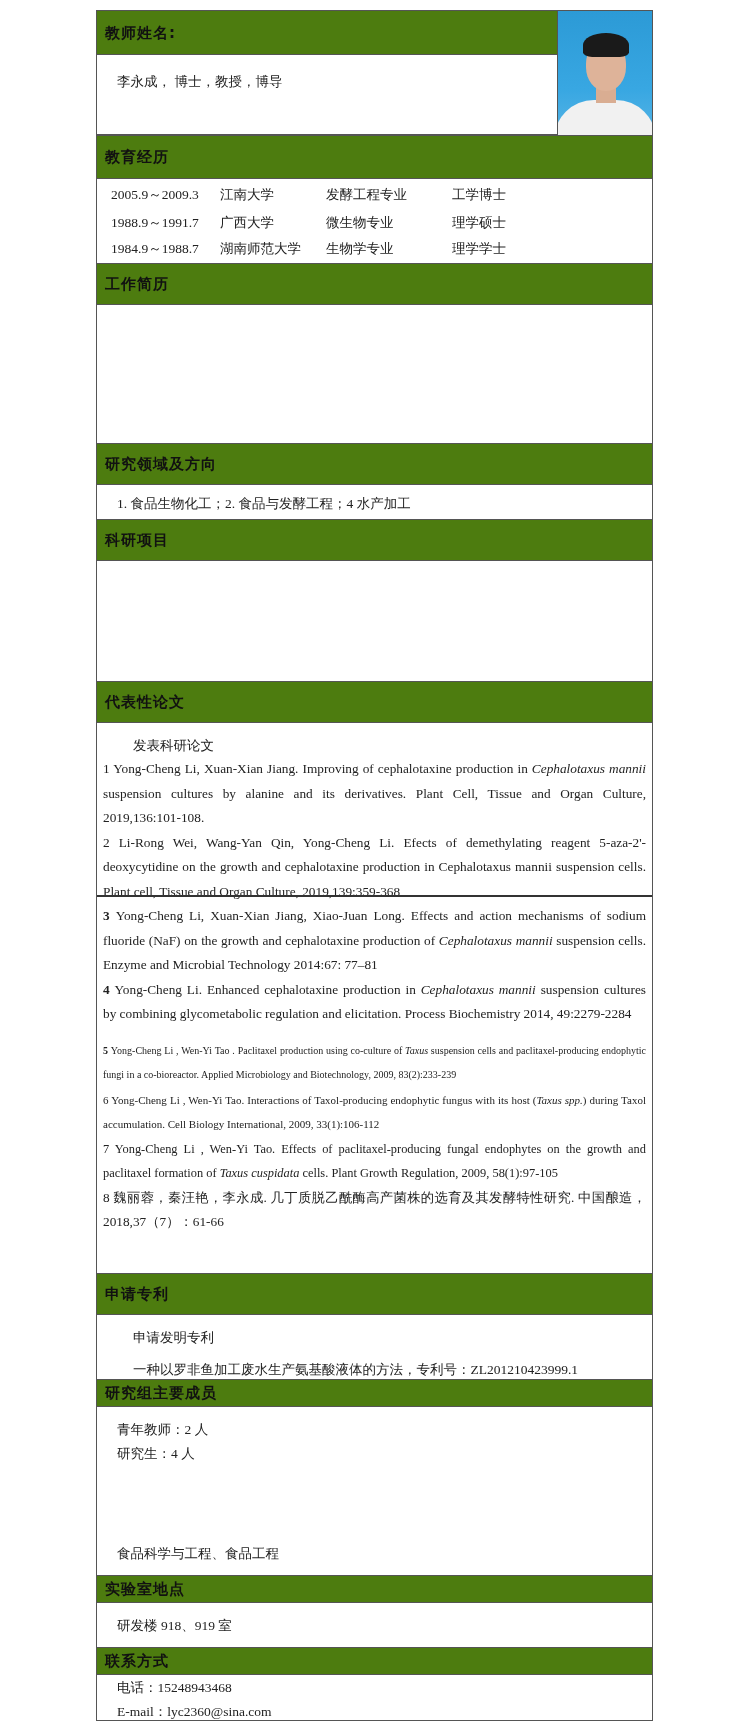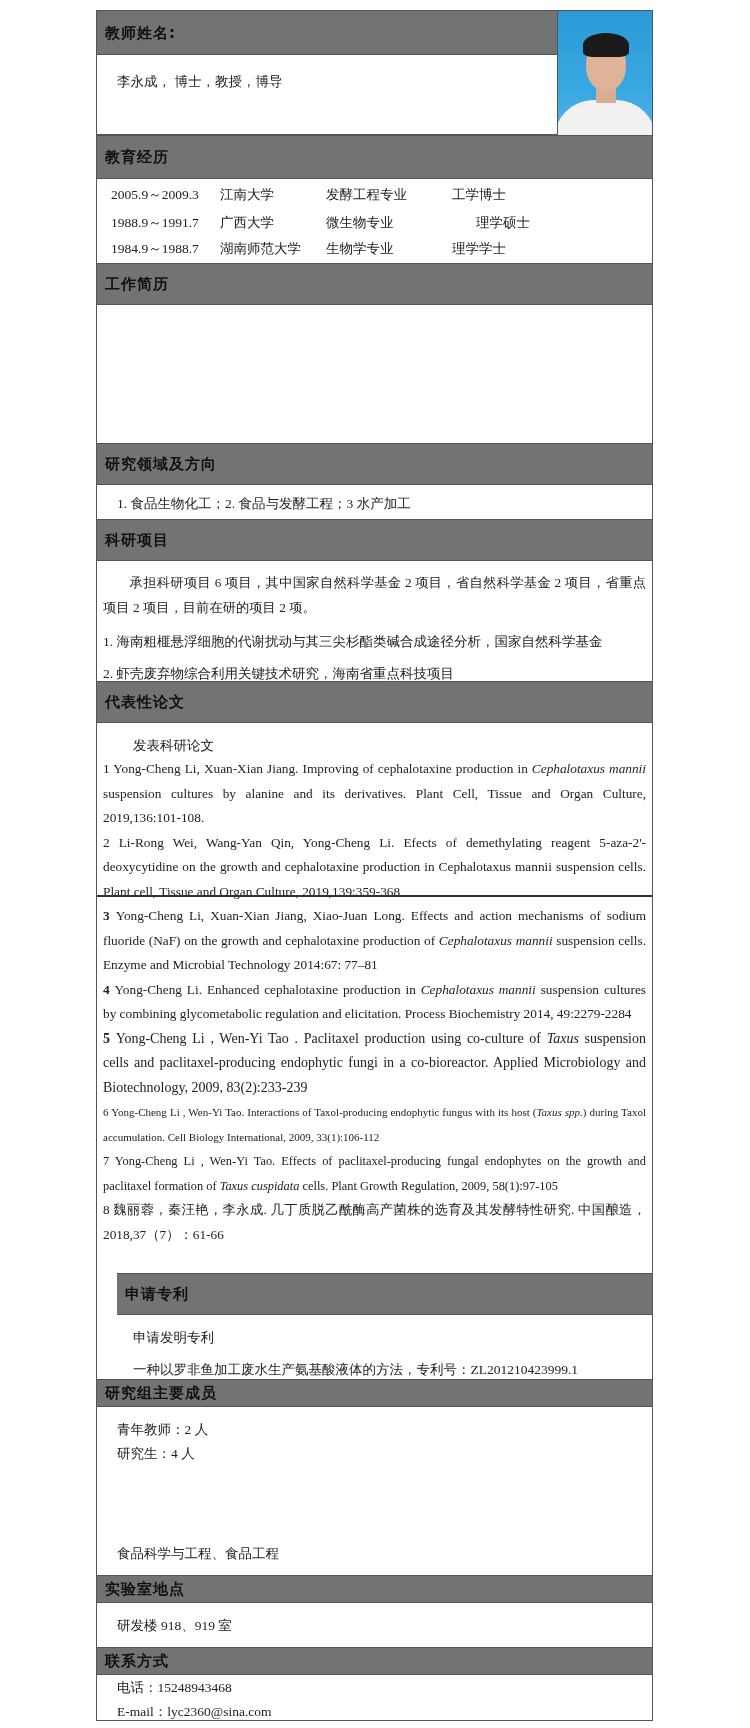--- a/index.html
+++ b/index.html
@@ -1,21 +1,21 @@
 <!DOCTYPE html>
 <html><head>
 <meta charset="utf-8">
 <style>
   html, body { margin:0; padding:0; background:#ffffff; }
   body { width:750px; height:1728px; position:relative; overflow:hidden;
          font-family:"Liberation Serif","DejaVu Serif",serif; color:#222; }
   .sheet { position:absolute; left:96px; top:10px; width:557px; height:1711px;
            border:1.5px solid #555; box-sizing:border-box; background:#fff; }
   .row { position:absolute; left:0; right:0; box-sizing:border-box; }
-  .hdr { background:#737373; border-top:1.5px solid #555; border-bottom:1.5px solid #555;padding-left:20px; }
+  .hdr { background:#4d7c0f; border-top:1.5px solid #555; border-bottom:1.5px solid #555;padding-left:20px; }
   .hdr span { position:absolute; left:8px; top:50%; transform:translateY(-50%);
               font-weight:bold; font-size:15px; letter-spacing:1px; color:#111;
               font-family:"DejaVu Sans","Liberation Sans",sans-serif; }
   .txt { position:absolute; font-size:13.5px; white-space:nowrap; color:#222; }
   .par { position:absolute; left:6px; right:6px; font-size:13.3px; line-height:24.5px;
          text-align:justify; color:#222; }
   .par p { margin:0; }
   .par i { font-style:italic; }
   .photo { position:absolute; left:557px; top:11px; width:95px; height:129px;
            background:linear-gradient(180deg,#2c9ad6 0%,#38a7e2 60%,#5ab6e6 100%); overflow:hidden; }
@@ -52,69 +52,62 @@
   </div>
   <div class="row" style="top:168px;height:74px;">
     <div class="txt" style="left:14px;top:7px;">2005.9～2009.3</div>
     <div class="txt" style="left:123px;top:7px;">江南大学</div>
     <div class="txt" style="left:229px;top:7px;">发酵工程专业</div>
     <div class="txt" style="left:355px;top:7px;">工学博士</div>
 
     <div class="txt" style="left:14px;top:35px;">1988.9～1991.7</div>
     <div class="txt" style="left:123px;top:35px;">广西大学</div>
     <div class="txt" style="left:229px;top:35px;">微生物专业</div>
-    <div class="txt" style="left:355px;top:35px;margin-left:24px;">理学硕士</div>
+    <div class="txt" style="left:355px;top:35px;">理学硕士</div>
 
     <div class="txt" style="left:14px;top:61px;">1984.9～1988.7</div>
     <div class="txt" style="left:123px;top:61px;">湖南师范大学</div>
     <div class="txt" style="left:229px;top:61px;">生物学专业</div>
     <div class="txt" style="left:355px;top:61px;">理学学士</div>
   </div>
 
   <div class="row hdr" style="top:252px;height:42px;">
     <span>工作简历</span>
   </div>
 
   <div class="row hdr" style="top:432px;height:42px;">
     <span>研究领域及方向</span>
   </div>
   <div class="row" style="top:474px;height:34px;">
-    <div class="txt" style="left:20px;top:10px;">1. 食品生物化工；2. 食品与发酵工程；3  水产加工</div>
+    <div class="txt" style="left:20px;top:10px;">1. 食品生物化工；2. 食品与发酵工程；4  水产加工</div>
   </div>
 
   <div class="row hdr" style="top:508px;height:42px;text-align:center;">
     <span>科研项目</span>
-  </div>
-  <div class="row" style="top:550px;height:120px;">
-    <div class="par" style="top:10px;text-indent:2em;">
-      <p>承担科研项目 6 项目，其中国家自然科学基金 2 项目，省自然科学基金 2 项目，省重点项目 2 项目，目前在研的项目 2 项。</p>
-    </div>
-    <div class="txt" style="left:6px;top:72px;">1. 海南粗榧悬浮细胞的代谢扰动与其三尖杉酯类碱合成途径分析，国家自然科学基金</div>
-    <div class="txt" style="left:6px;top:104px;">2. 虾壳废弃物综合利用关键技术研究，海南省重点科技项目</div>
   </div>
 
   <div class="row hdr" style="top:670px;height:42px;">
     <span>代表性论文</span>
   </div>
   <div class="row" style="top:712px;height:574px;">
     <div class="txt" style="left:36px;top:14px;text-align:center;">发表科研论文</div>
     <div id="paper-list" class="par" style="top:34px;">
         <p><span>1 </span><span>Yong-Cheng Li, Xuan-Xian Jiang. Improving of cephalotaxine production in </span><i>Cephalotaxus mannii</i><span> suspension cultures by alanine and its derivatives. Plant Cell, Tissue and Organ Culture, 2019,136:101-108.</span></p>
         <p><span>2 </span><span>Li-Rong Wei,  Wang-Yan Qin,  Yong-Cheng Li.  Efects  of demethylating  reagent 5-aza-2'-deoxycytidine on the growth and cephalotaxine production in Cephalotaxus mannii suspension cells. Plant cell, Tissue and Organ Culture, 2019,139:359-368</span></p>
         <p><span style="font-weight: bold;">3 </span><span>Yong-Cheng Li, Xuan-Xian Jiang, Xiao-Juan Long. Effects and action mechanisms of sodium fluoride (NaF) on the growth and cephalotaxine production of </span><i>Cephalotaxus mannii</i><span> suspension cells. Enzyme and Microbial Technology 2014:67: 77–81</span></p>
         <p><span style="font-weight: bold;">4 </span><span>Yong-Cheng Li. Enhanced cephalotaxine production in </span><i>Cephalotaxus mannii</i><span> suspension cultures by combining glycometabolic regulation and elicitation. Process Biochemistry 2014, 49:2279-2284</span></p>
-        <p style="font-size: 14px;"><span style="font-weight: bold;">5 </span><span>Yong-Cheng Li , Wen-Yi Tao . Paclitaxel production using co-culture of </span><i>Taxus</i><span> suspension cells and paclitaxel-producing endophytic fungi in a co-bioreactor. Applied Microbiology and Biotechnology, 2009, 83(2):233-239</span></p>
+        <p style="font-size: 10px; margin-top: 12px;"><span style="font-weight: bold;">5 </span><span>Yong-Cheng Li , Wen-Yi Tao . Paclitaxel production using co-culture of </span><i>Taxus</i><span> suspension cells and paclitaxel-producing endophytic fungi in a co-bioreactor. Applied Microbiology and Biotechnology, 2009, 83(2):233-239</span></p>
         <p style="font-size: 11px;"><span>6 </span><span>Yong-Cheng Li , Wen-Yi Tao. Interactions of Taxol-producing endophytic fungus with its host (</span><i>Taxus spp.</i><span>) during Taxol accumulation. Cell Biology International, 2009, 33(1):106-112</span></p>
         <p style="font-size: 12.4px;"><span>7 </span><span>Yong-Cheng Li , Wen-Yi Tao. Effects of paclitaxel-producing fungal endophytes on the growth and paclitaxel formation of </span><i>Taxus cuspidata</i><span> cells. Plant Growth Regulation, 2009, 58(1):97-105</span></p>
         <p><span>8 </span><span>魏丽蓉，秦汪艳，李永成. 几丁质脱乙酰酶高产菌株的选育及其发酵特性研究. 中国酿造，2018,37（7）：61-66</span></p>
       </div>
   </div>
   <div class="divider" style="top:884px;border-top:2px solid #333;"></div>
 
-  <div class="row hdr" style="top:1262px;height:42px;margin-left:20px;">
+  <div class="row hdr" style="top:1262px;height:42px;">
     <span>申请专利</span>
   </div>
   <div class="row" style="top:1304px;height:66px;">
     <div class="txt" style="left:36px;top:14px;">申请发明专利</div>
     <div class="txt" style="left:36px;top:46px;">一种以罗非鱼加工废水生产氨基酸液体的方法，专利号：ZL201210423999.1</div>
   </div>
 
   <div class="row hdr" style="top:1368px;height:28px;">
     <span>研究组主要成员</span>
   </div>

